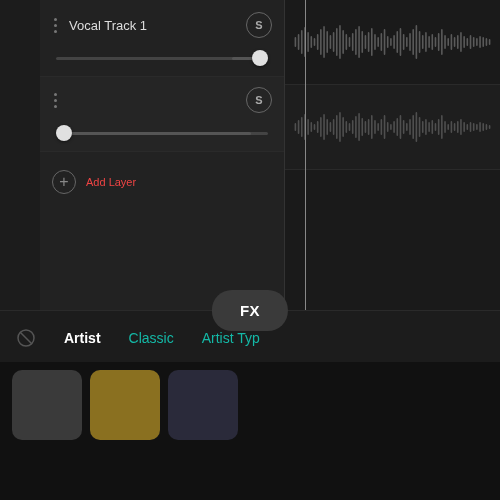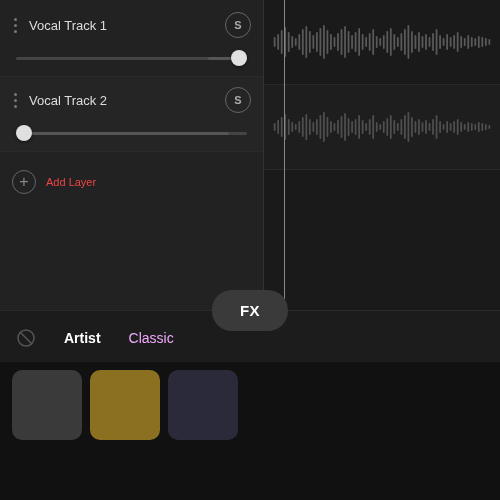--- a/index.html
+++ b/index.html
@@ -21,24 +21,25 @@
 
     
     .tracks-area {
       display: flex;
       flex: 0 0 310px;
       background: #1c1c1c;
     }
 
     
     .track-controls {
-      width: 264px;
+      width: 245px;
       flex-shrink: 0;
       background: #222222;
       border-right: 1px solid #333;
+      margin-left: 40px;
     }
 
     
     .track-row {
       padding: 10px 12px 8px 12px;
       border-bottom: 1px solid #2a2a2a;
       position: relative;
     }
 
     .track-row-1 {
@@ -269,21 +270,21 @@
       justify-content: center;
       color: #555;
       font-size: 18px;
       margin-right: 8px;
       cursor: pointer;
     }
 
     .tab-item {
       padding: 4px 14px;
       font-size: 14px;
-      color: #f0abfc;
+      color: #14b8a6;
       cursor: pointer;
       white-space: nowrap;
     }
 
     .tab-item.active {
       color: #ffffff;
       font-weight: 700;
     }
 
     
@@ -336,21 +337,20 @@
       </div>
 
       <div class="track-row track-row-2">
         <div class="track-header">
           <div class="track-left">
             <div class="dots-menu">
               <div class="dot"></div>
               <div class="dot"></div>
               <div class="dot"></div>
             </div>
-            <span class="track-name">Vocal Track 2</span>
           </div>
           <div class="s-button">S</div>
         </div>
         <div class="slider-container">
           <div class="slider-track">
             <div class="slider-fill-left" style="width:92%;"></div>
             <div class="slider-thumb thumb-left" style="left: 0;"></div>
           </div>
         </div>
       </div>
@@ -518,20 +518,21 @@
 
     <div class="tab-bar">
       <div class="tab-disabled-icon">
         <svg width="20" height="20" viewBox="0 0 20 20">
           <circle cx="10" cy="10" r="8" stroke="#555" stroke-width="1.5" fill="none"></circle>
           <line x1="4" y1="4" x2="16" y2="16" stroke="#555" stroke-width="1.5"></line>
         </svg>
       </div>
       <div class="tab-item active">Artist</div>
       <div class="tab-item">Classic</div>
+      <div class="tab-item">Artist Typ</div>
     </div>
 
     <div class="preset-cards">
       <div class="preset-card card-gray"></div>
       <div class="preset-card card-gold"></div>
       <div class="preset-card card-dark"></div>
     </div>
 
   </div>
 </div>

